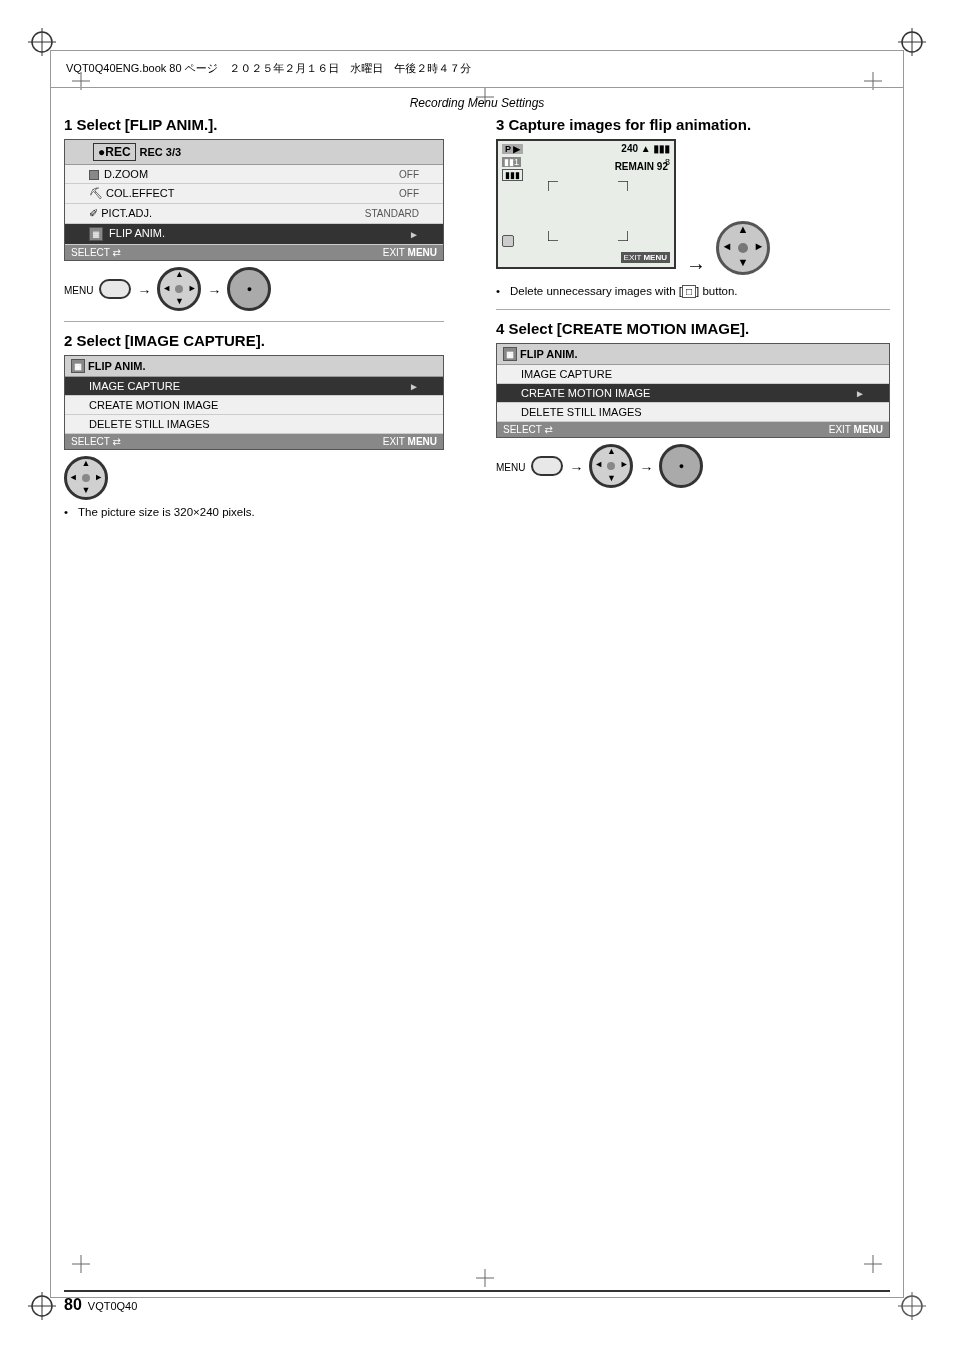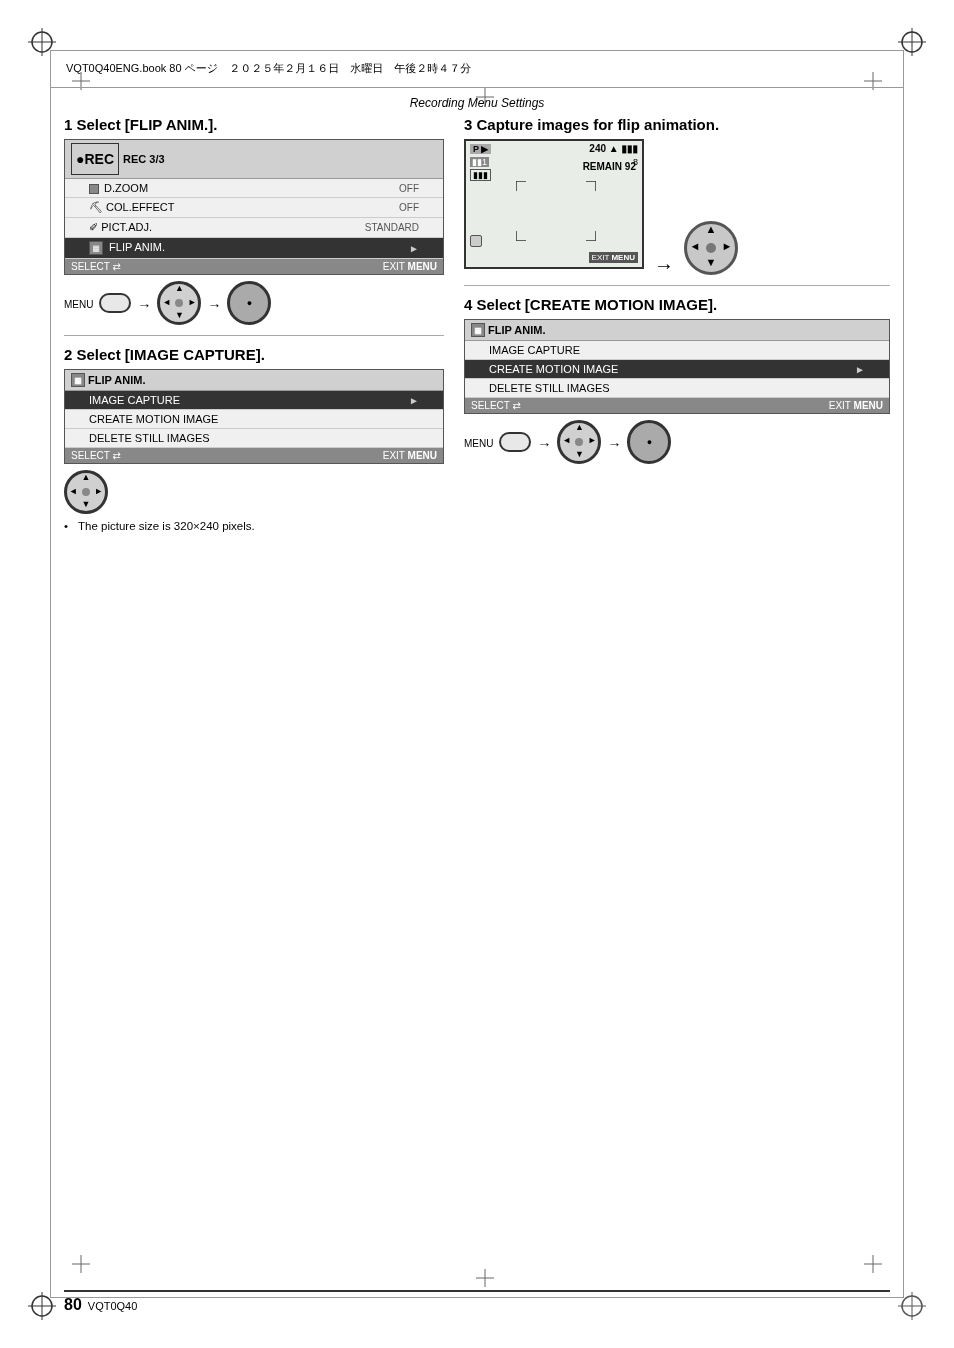--- a/index.html
+++ b/index.html
@@ -69,20 +69,21 @@
 
     
     .left-col {
       width: 380px;
       flex-shrink: 0;
     }
 
     
     .right-col {
       flex: 1;
+      margin-left: 32px;
     }
 
     
     .menu-box {
       border: 1px solid #555;
       background: #f0f0f0;
       margin-bottom: 6px;
       font-size: 11.5px;
     }
     .menu-box .menu-title-row {
@@ -267,24 +268,25 @@
       vertical-align: middle;
       font-size: 8px;
       color: #fff;
       text-align: center;
       line-height: 14px;
     }
     .icon-rec {
       display: inline-flex;
       align-items: center;
       border: 1px solid #333;
-      padding: 7px 4px;
-      font-size: 14px;
+      padding: 1px 4px;
+      font-size: 12px;
       font-weight: bold;
       margin-right: 4px;
+      margin-left: 22px;
     }
     .icon-small-sq {
       display: inline-block;
       width: 10px; height: 10px;
       border: 1px solid #555;
       background: #888;
       margin-right: 2px;
       vertical-align: middle;
     }
   </style>
@@ -513,20 +515,21 @@
                 <div style="width:10px;height:10px;background:#777;border-radius:50%;margin:auto;"></div>
                 <div>►</div>
               <div></div>
                 <div>▼</div>
                 <div></div>
             </div>
           </div>
         </div>
       </div>
 
+      <div class="bullet-point">Delete unnecessary images with [<span style="border:1px solid #555;padding:0 3px;font-size:10px;">□</span>] button.</div>
     </div>
 
     <hr class="section-divider">
 
     <div>
       <div class="step-label">4 Select [CREATE MOTION IMAGE].</div>
 
       <div class="menu-box">
         <div class="menu-title-row">
           <span class="icon-sq">▦</span>

